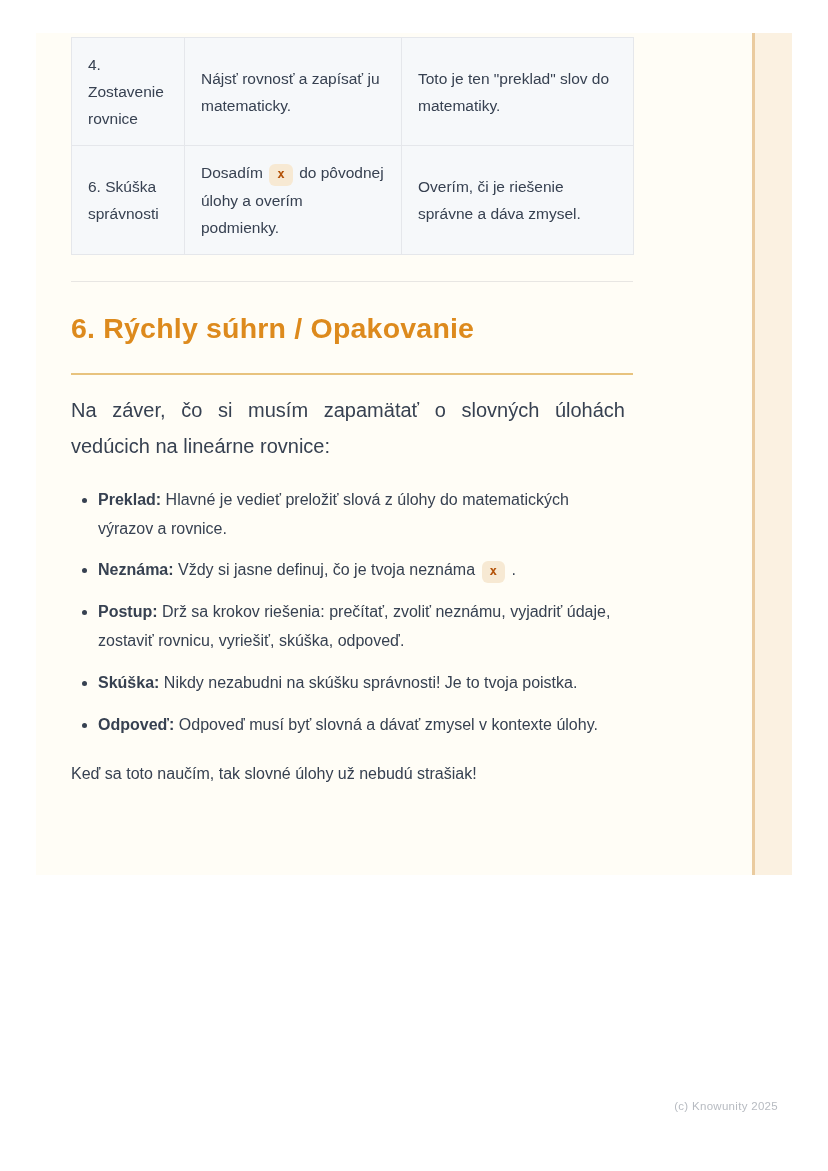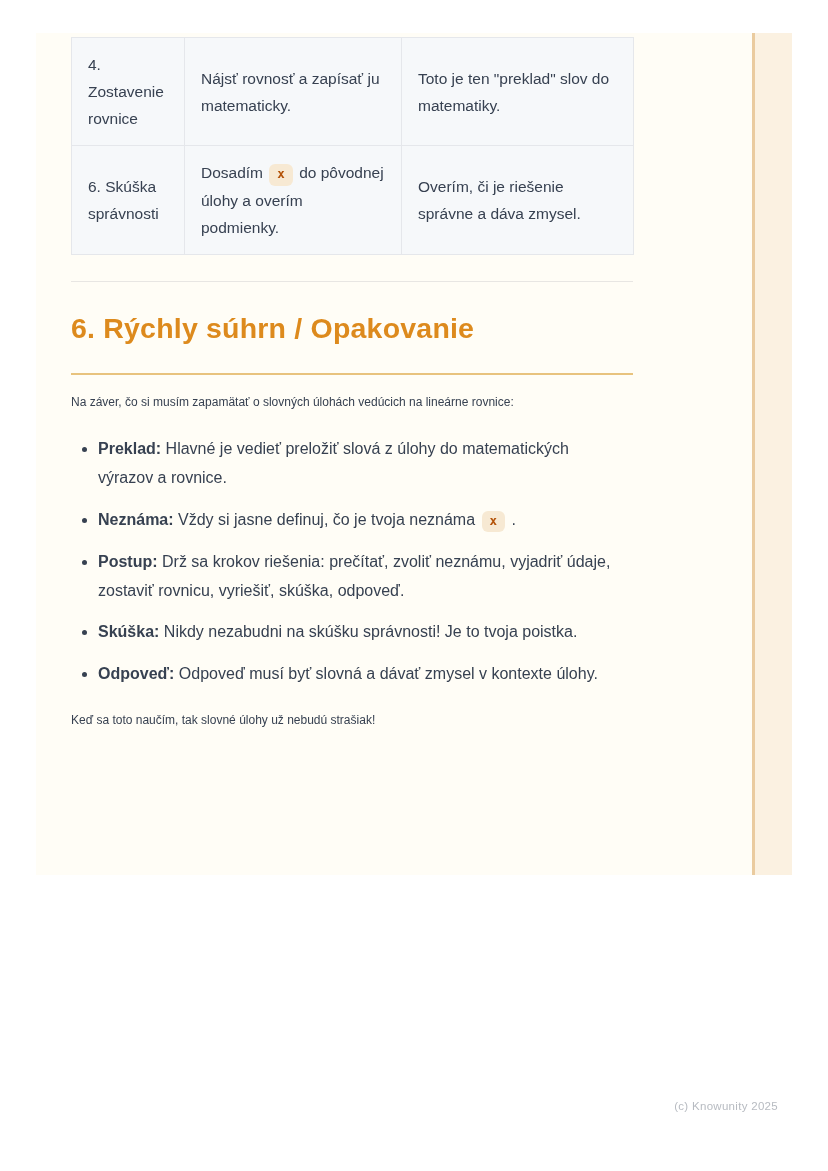--- a/index.html
+++ b/index.html
@@ -66,35 +66,35 @@
   h2.section-heading{
     margin:30px 0 0 0;
     padding-bottom:28px;
     font-size:28.5px;font-weight:bold;
     letter-spacing:.2px;
     color:var(--accent-heading);
     border-bottom:2px solid var(--accent-underline);
   }
   p.intro{
     margin:17px 8px 0 0;
-    font-size:12px;line-height:1.8;
+    font-size:20px;line-height:1.8;
     text-align:justify;
   }
   ul.summary{
     margin:22px 16px 0 0;
     padding-left:27px;
   }
   ul.summary li{
     margin-bottom:13px;
     font-size:16px;line-height:1.8;
   }
   ul.summary li strong{font-weight:bold;}
   p.outro{
     margin:21px 0 0 0;
-    font-size:12px;line-height:1.8;
+    font-size:16px;line-height:1.8;
   }
   .footer-copyright{
     position:absolute;right:50px;top:1100px;
     font-size:11.5px;letter-spacing:.3px;
     color:var(--footer-color);
   }
 </style>
 </head>
 <body>
 

